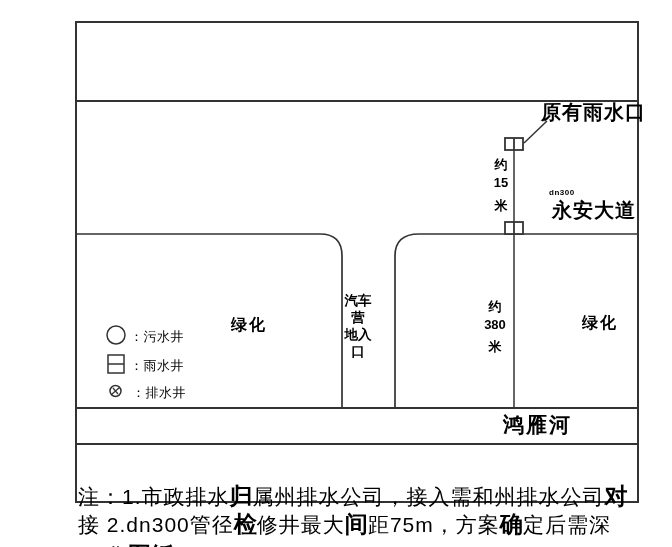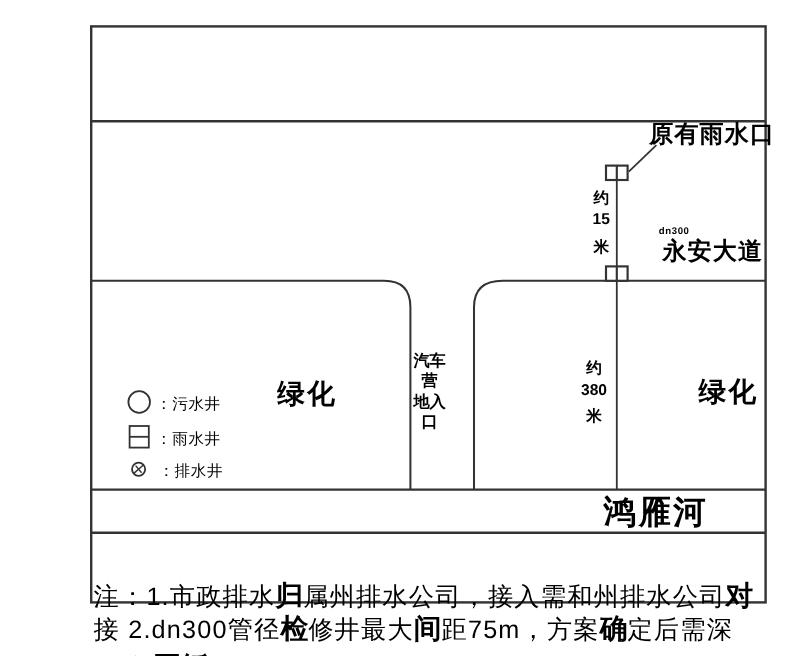--- a/index.html
+++ b/index.html
@@ -12,22 +12,22 @@
     position:relative;
     width:672px;height:547px;
     background:var(--bg);
     font-family:"Liberation Sans","DejaVu Sans",sans-serif;
     color:var(--text);
     overflow:hidden;
   }
   svg.linework{position:absolute;left:0;top:0;}
   .lbl{position:absolute;white-space:nowrap;line-height:1;}
   .title-sm{font-size:20px;font-weight:700;letter-spacing:1px;}
-  .green{font-size:23px;font-weight:700;letter-spacing:2px;}
-  .river{font-size:27px;font-weight:700;letter-spacing:2px;}
+  .green{font-size:16px;font-weight:700;letter-spacing:2px;}
+  .river{font-size:21px;font-weight:700;letter-spacing:2px;}
   .vdim{
     position:absolute;display:flex;flex-direction:column;align-items:center;
     font-size:13px;font-weight:700;line-height:1;
   }
   .vdim span{display:block;margin-bottom:5px;}
   .entrance{
     position:absolute;left:342px;top:292px;width:32px;
     text-align:center;font-size:13.5px;font-weight:700;line-height:17px;
   }
   .pipe-lbl{font-size:8px;font-weight:700;letter-spacing:0.5px;}

